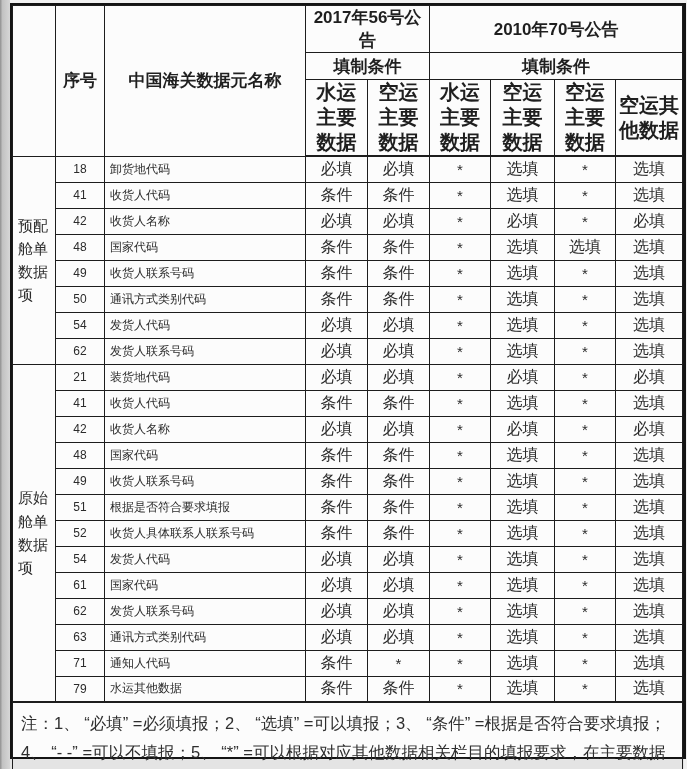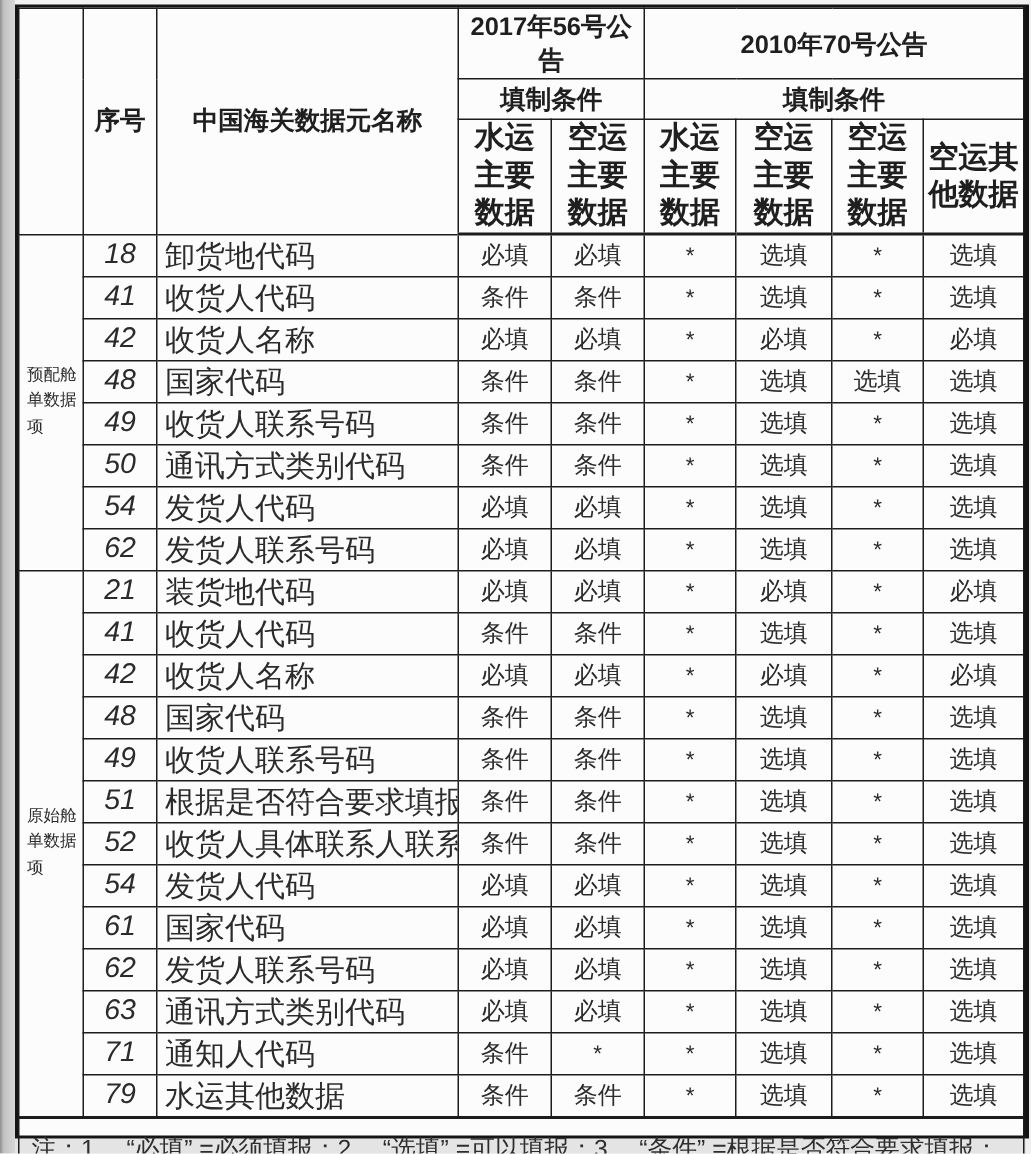--- a/index.html
+++ b/index.html
@@ -31,24 +31,24 @@
     padding:0 3px;
     overflow:hidden;
     font-size:16px;
     color:#2b2b2b;
     text-align:center;
     vertical-align:middle;
   }
   th{font-weight:bold;font-size:17px;color:#1f1f1f;}
   .subhead th{font-size:20px;line-height:1.25;}
   .subhead th .wrap3{display:inline-block;max-width:3.3em;word-break:break-all;}
-  td.name-cell{text-align:left;padding-left:5px;white-space:nowrap;font-size:20px;}
-  td.seq-cell{font-size:19px;font-style:italic;}
+  td.name-cell{text-align:left;padding-left:5px;white-space:nowrap;font-size:12px;}
+  td.seq-cell{font-size:12px;}
   td.group-label-cell{
-    text-align:left;padding-left:5px;font-size:11px;line-height:1.55;
+    text-align:left;padding-left:5px;font-size:15px;line-height:1.55;
     word-break:break-all;vertical-align:middle;background:#fcfcfc;
   }
   td.value-cell{font-size:16px;}
   td.value-cell.star{font-size:15px;letter-spacing:0;}
   tr.body-row{height:26px;}
   tr.hrow1{height:30px;}
   tr.hrow2{height:27px;}
   tr.hrow3{height:43px;}
   tr.hrow3 th{border-bottom-width:2px;}
   td.note-cell{

